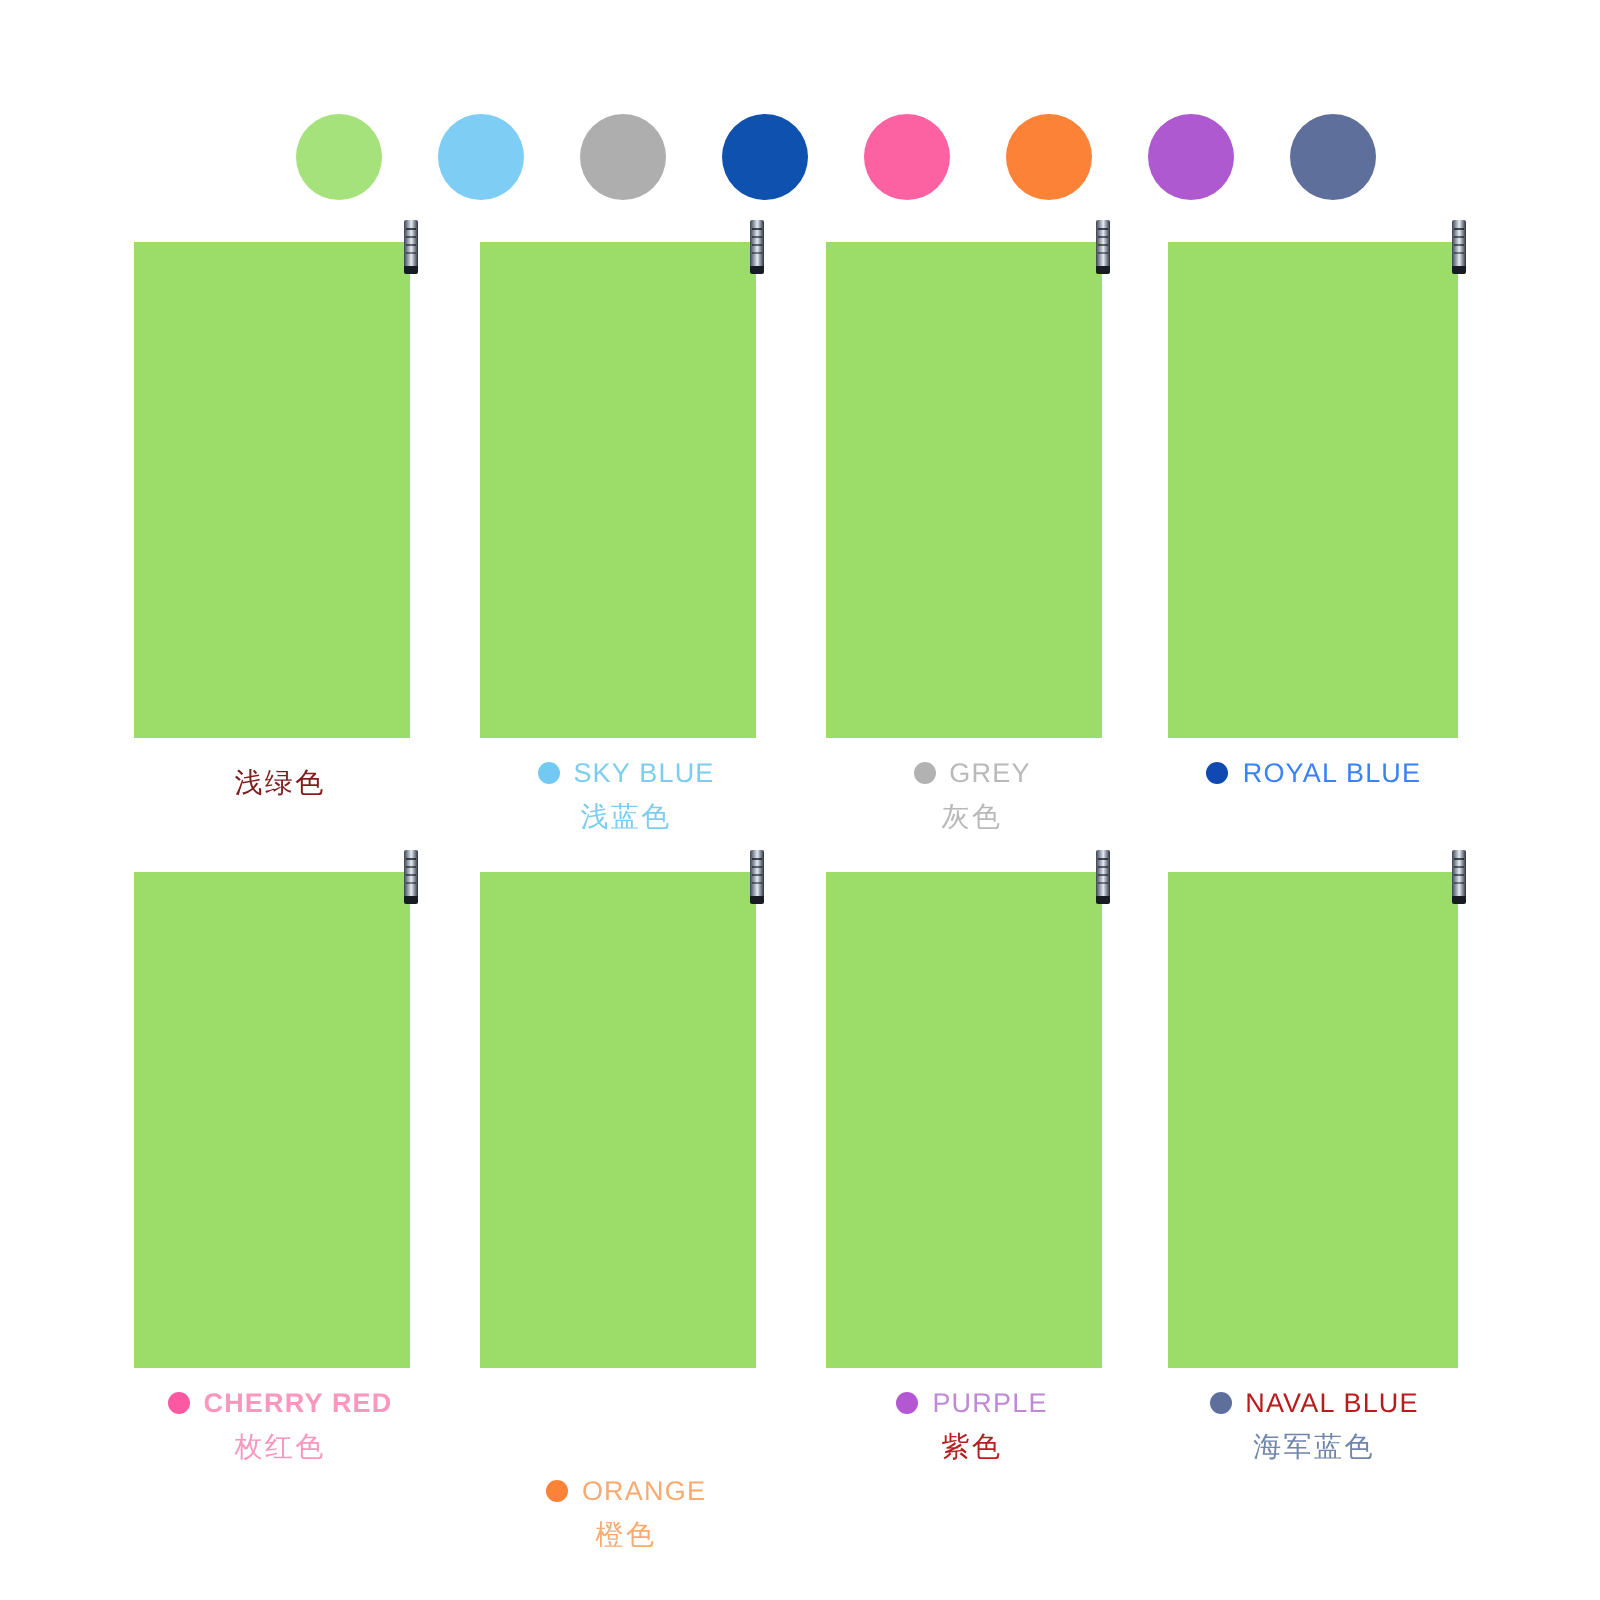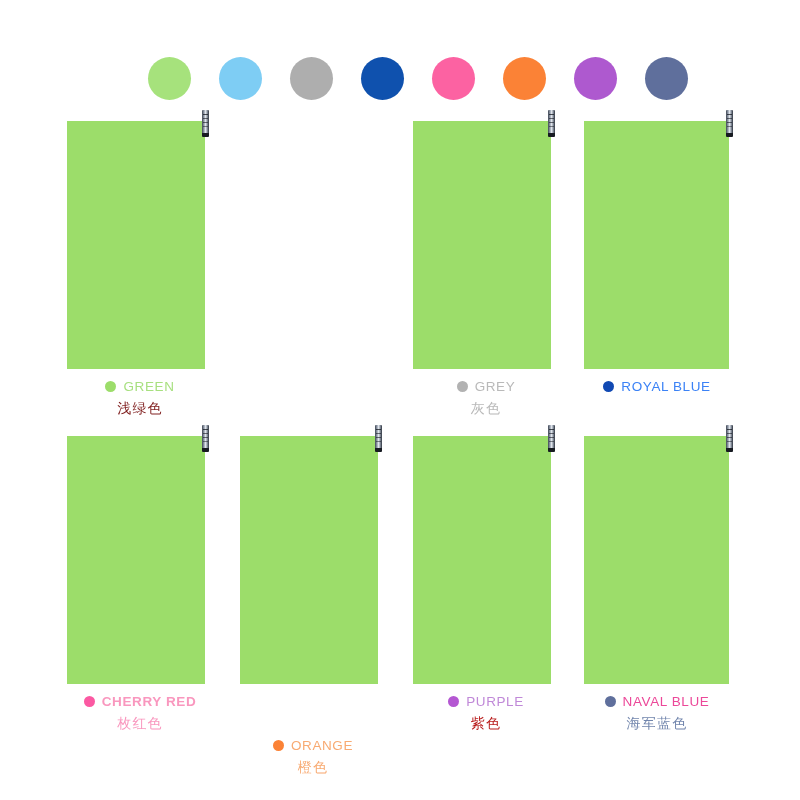--- a/index.html
+++ b/index.html
@@ -140,28 +140,37 @@
 
 <div id="towel-grid">
 
   <div class="towel-row">
     <div class="towel-cell c0">
       <div class="towel-figure">
         <div class="towel-body"></div>
         <div class="towel-clip"></div>
       </div>
       <div class="towel-caption">
-        <div class="caption-en" style="color: rgb(168, 224, 128);">
-          <span class="caption-bullet" style="background: rgb(156, 221, 106);"></span>
-          <span>GREEN</span>
-        </div>
         <div class="caption-zh" style="color: #7f1d1d;">浅绿色</div>
       </div>
     </div>
 
+    <div class="towel-cell c1">
+      <div class="towel-figure">
+        <div class="towel-body"></div>
+        <div class="towel-clip"></div>
+      </div>
+      <div class="towel-caption">
+        <div class="caption-en" style="color: rgb(126, 205, 240);">
+          <span class="caption-bullet" style="background: rgb(116, 201, 242);"></span>
+          <span>SKY BLUE</span>
+        </div>
+        <div class="caption-zh" style="color: rgb(126, 205, 240);">浅蓝色</div>
+      </div>
+    </div>
 
     <div class="towel-cell c2">
       <div class="towel-figure">
         <div class="towel-body"></div>
         <div class="towel-clip"></div>
       </div>
       <div class="towel-caption">
         <div class="caption-en" style="color: rgb(185, 185, 185); justify-content: center;">
           <span class="caption-bullet" style="background: rgb(178, 178, 178);"></span>
           <span>GREY</span>
@@ -226,21 +235,21 @@
         <div class="caption-zh" style="color: #b91c1c;">紫色</div>
       </div>
     </div>
 
     <div class="towel-cell c3">
       <div class="towel-figure">
         <div class="towel-body"></div>
         <div class="towel-clip"></div>
       </div>
       <div class="towel-caption">
-        <div class="caption-en" style="color: #ec4899;">
+        <div class="caption-en" style="color: #b91c1c;">
           <span class="caption-bullet" style="background: rgb(95, 111, 156);"></span>
           <span>NAVAL BLUE</span>
         </div>
         <div class="caption-zh" style="color: rgb(114, 134, 173);">海军蓝色</div>
       </div>
     </div>
   </div>
 
 </div>
 

